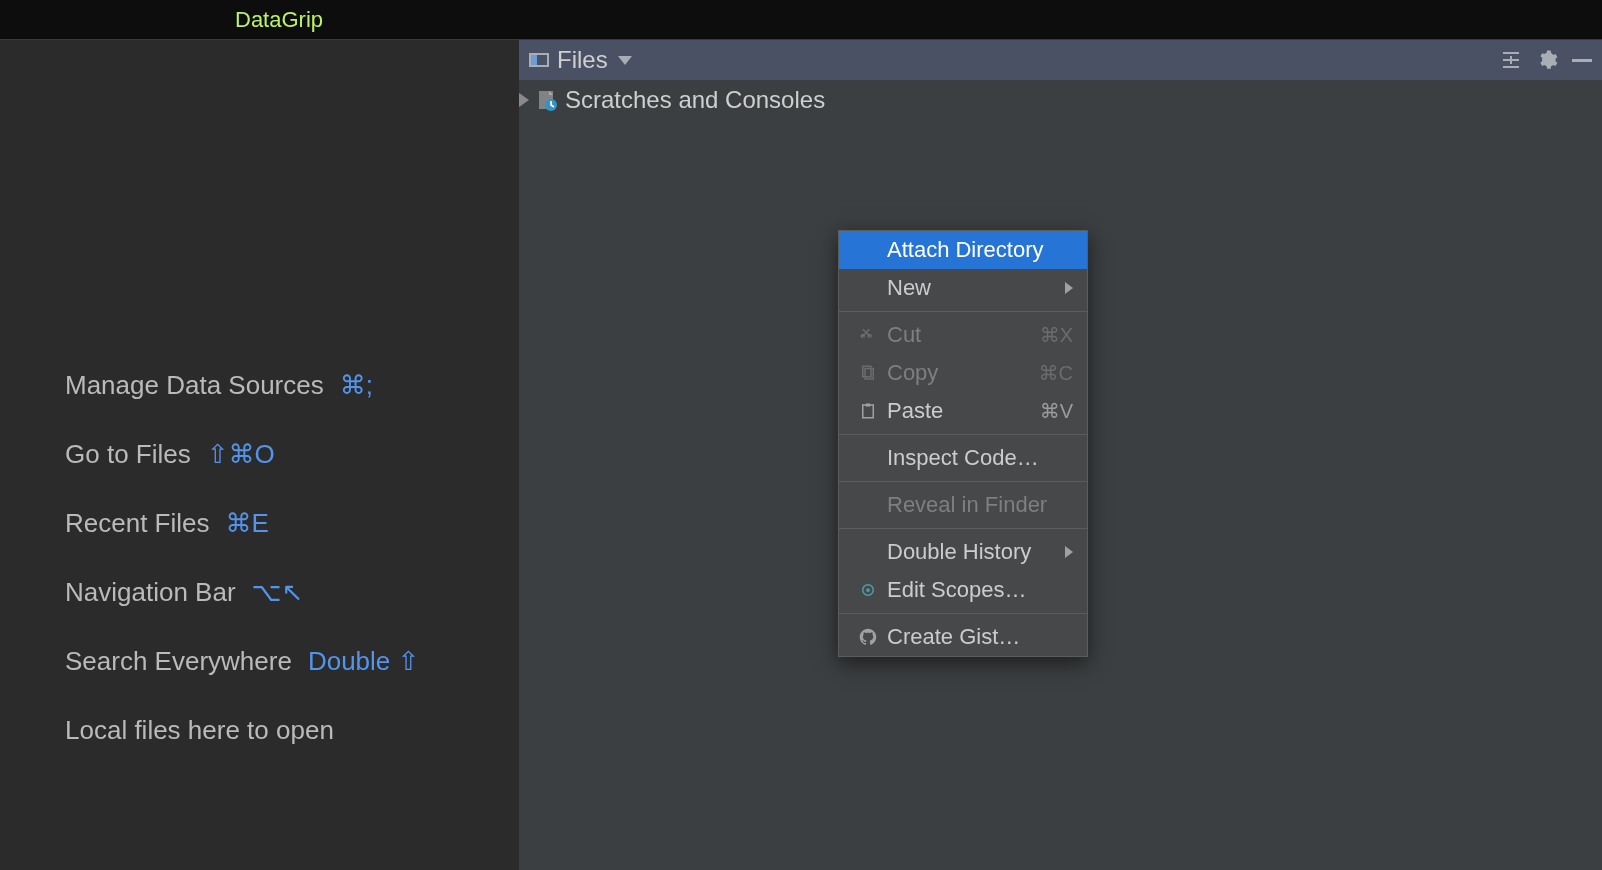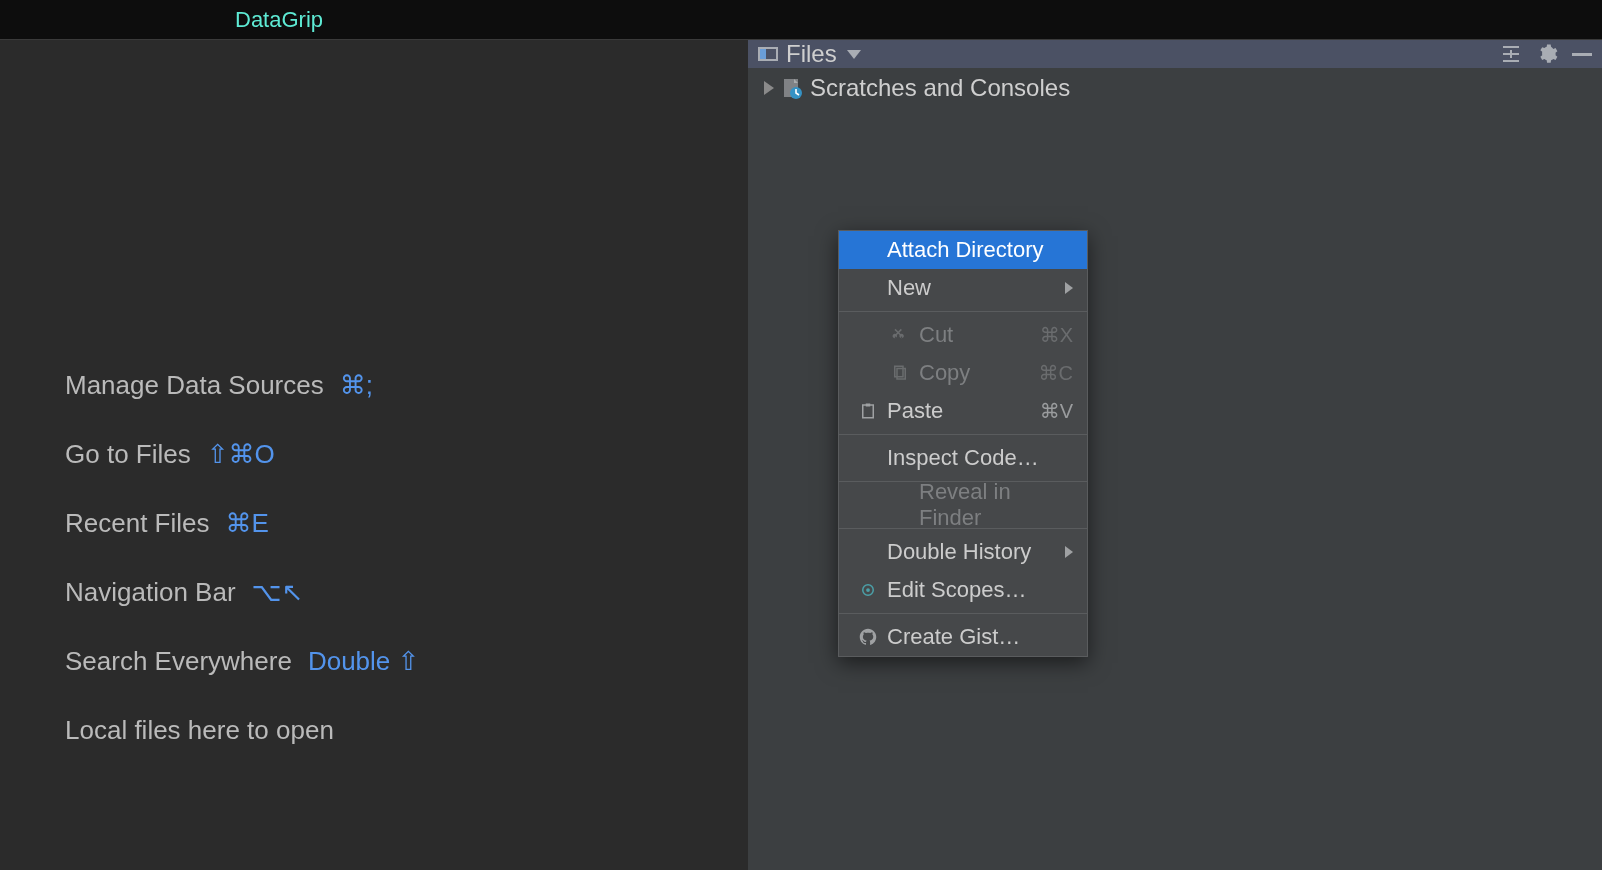--- a/index.html
+++ b/index.html
@@ -7,34 +7,34 @@
     font-family: -apple-system, "Helvetica Neue", Arial, sans-serif;
     background: #2b2b2b;
     color: #bbbbbb;
     width: 1602px;
     height: 870px;
     overflow: hidden;
     font-size: 22px;
   }
   .titlebar {
     background: #0d0d0d;
-    color: #5eead4;
+    color: #bef264;
     height: 40px;
     display: flex;
     align-items: center;
     padding-left: 235px;
     font-size: 22px;
     border-bottom: 1px solid #3a3a3a;
   }
   .main {
     display: flex;
     height: calc(100% - 40px);
   }
   .left-panel {
-    width: 748px;
+    width: 519px;
     background: #2b2b2b;
     padding: 60px 0 12px 65px;
     display: flex;
     flex-direction: column;
   }
   .tips {
     margin-top: 270px;
   }
   .tip-row {
     display: flex;
@@ -50,34 +50,34 @@
   }
   .right-panel {
     flex: 1;
     background: #3c3f41;
     display: flex;
     flex-direction: column;
     position: relative;
   }
   .toolwin-header {
     background: #4b5164;
-    height: 28px;
+    height: 40px;
     display: flex;
     align-items: center;
     padding: 4px 10px;
     gap: 20px;
     color: #cfcfcf;
   }
   .toolwin-header-left { display: flex; align-items: center; gap: 8px; }
   .toolwin-header-right { margin-left: auto; display: flex; align-items: center; gap: 14px; }
   .tree-item {
     display: flex;
     align-items: center;
     gap: 8px;
-    padding: 6px 16px;
+    padding: 6px 0;
     color: #cfcfcf;
     font-size: 24px;
   }
   .arrow-icon {
     width: 0; height: 0;
     border-top: 7px solid transparent;
     border-bottom: 7px solid transparent;
     border-left: 10px solid #8a8a8a;
     display: inline-block;
   }
@@ -92,21 +92,21 @@
   }
   .menu-item {
     display: flex;
     align-items: center;
     height: 38px;
     font-size: 22px;
     color: #cccccc;
     padding: 0 14px 0 14px;
   }
   .menu-item.highlight { background: #2675d6; color: #ffffff; }
-  .menu-item.disabled { color: #7d7f81; margin-left: 32px; }
+  .menu-item.disabled { color: #7d7f81; }
   .menu-item .mi-icon { width: 30px; display: inline-flex; align-items: center; justify-content: center; color: #9fa1a3; }
   .menu-item .mi-icon.disabled { color: #6a6c6e; }
   .menu-item .mi-label { flex: 1; padding-left: 4px; }
   .menu-item .mi-short { color: #9a9c9e; font-size: 20px; }
   .menu-item.disabled .mi-short { color: #6a6c6e; }
   .menu-sub {
     width: 0; height: 0;
     border-top: 6px solid transparent;
     border-bottom: 6px solid transparent;
     border-left: 8px solid #9fa1a3;

